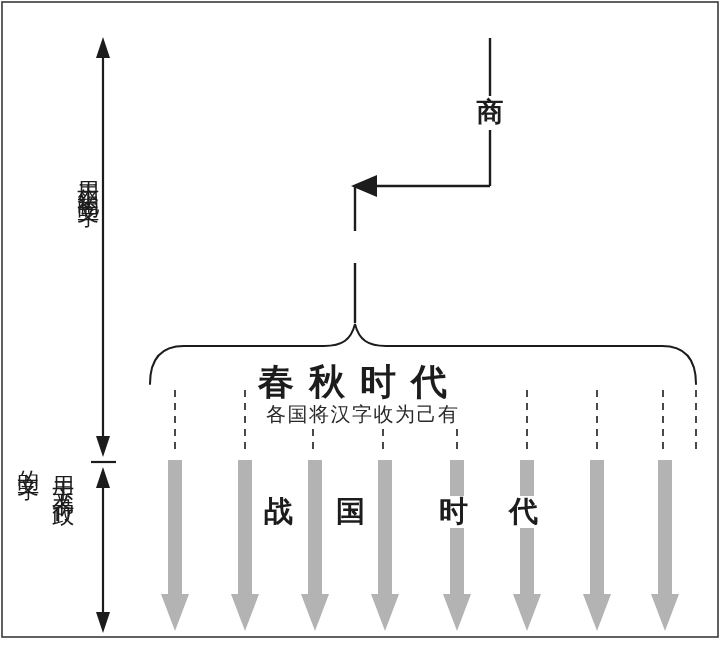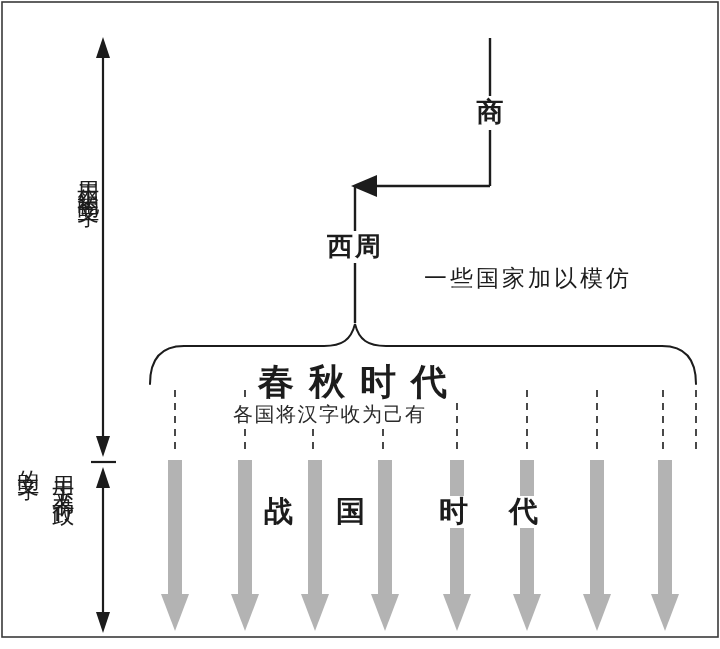--- a/index.html
+++ b/index.html
@@ -110,27 +110,25 @@
     <line class="ln" x1="91" y1="462" x2="116" y2="462" stroke-width="2.2"></line>
     <g>
       <polygon class="fl" points="103,467 96,488 110,488"></polygon>
       <line class="ln" x1="103" y1="480" x2="103" y2="622" stroke-width="2.2"></line>
       <polygon class="fl" points="103,633 96,612 110,612"></polygon>
     </g>
   </svg>
 
   <div class="label" style="left:470px; top:97px; width:40px; text-align:center; font-size:27px; font-weight:700;">商</div>
 
-  <div class="label" style="left:317px; top:232px; width:76px; text-align:center; font-size:26px; font-weight:700; letter-spacing:2px;">西周</div>
 
-  <div class="label" style="left:424px; top:266px; font-size:23px; font-weight:500; letter-spacing:3px;">一些国家加以模仿</div>
 
   <div class="label onwhite" style="left:258px; top:362px; font-size:36px; font-weight:700; letter-spacing:15px;">春秋时代</div>
 
-  <div class="label onwhite" style="left:233px; top:403px; font-size:20px; font-weight:400; letter-spacing:1.5px; color:#2a2a2a;font-family:Liberation Serif, serif;">各国将汉字收为己有</div>
+  <div class="label onwhite" style="left:266px; top:403px; font-size:20px; font-weight:400; letter-spacing:1.5px; color:#2a2a2a;font-family:Liberation Serif, serif;">各国将汉字收为己有</div>
 
   <div class="label onwhite" style="left:262px; top:496px; font-size:29px; font-weight:700; padding:0 2px;">战</div>
   <div class="label onwhite" style="left:334px; top:496px; font-size:29px; font-weight:700; padding:0 2px;">国</div>
   <div class="label onwhite" style="left:437px; top:496px; font-size:29px; font-weight:700; padding:0 2px;">时</div>
   <div class="label onwhite" style="left:507px; top:496px; font-size:29px; font-weight:700; padding:0 2px;">代</div>
 
   <div class="label vtext" style="left:76px; top:163px; font-size:22px; font-weight:500; letter-spacing:4px;">用于祭祀的文字</div>
 
   <div class="label vtext" style="left:51px; top:458px; font-size:22px; font-weight:500; letter-spacing:6px;">用于文书行政</div>
 

